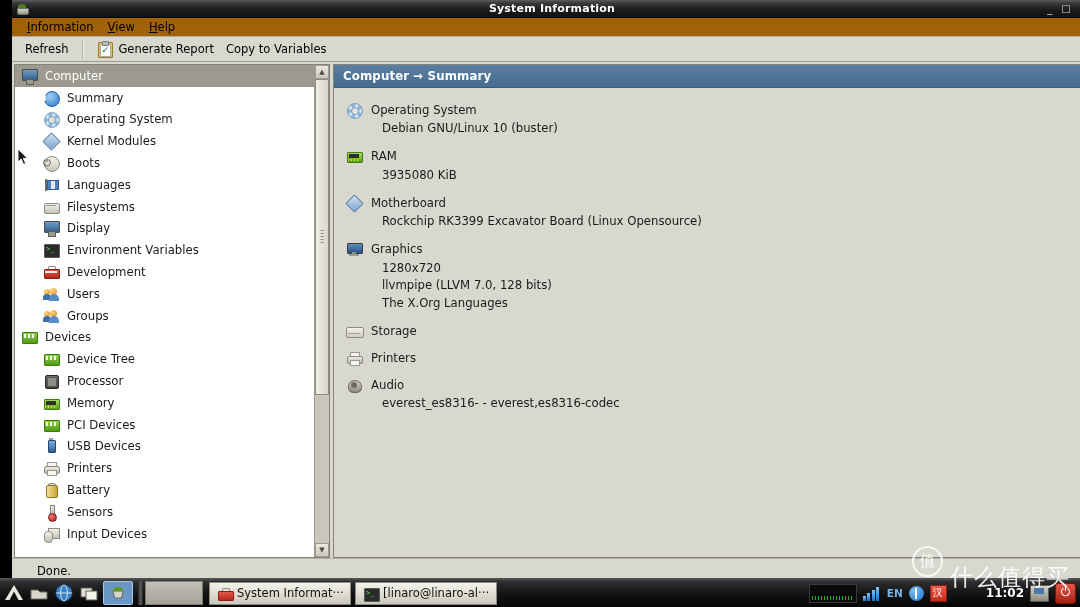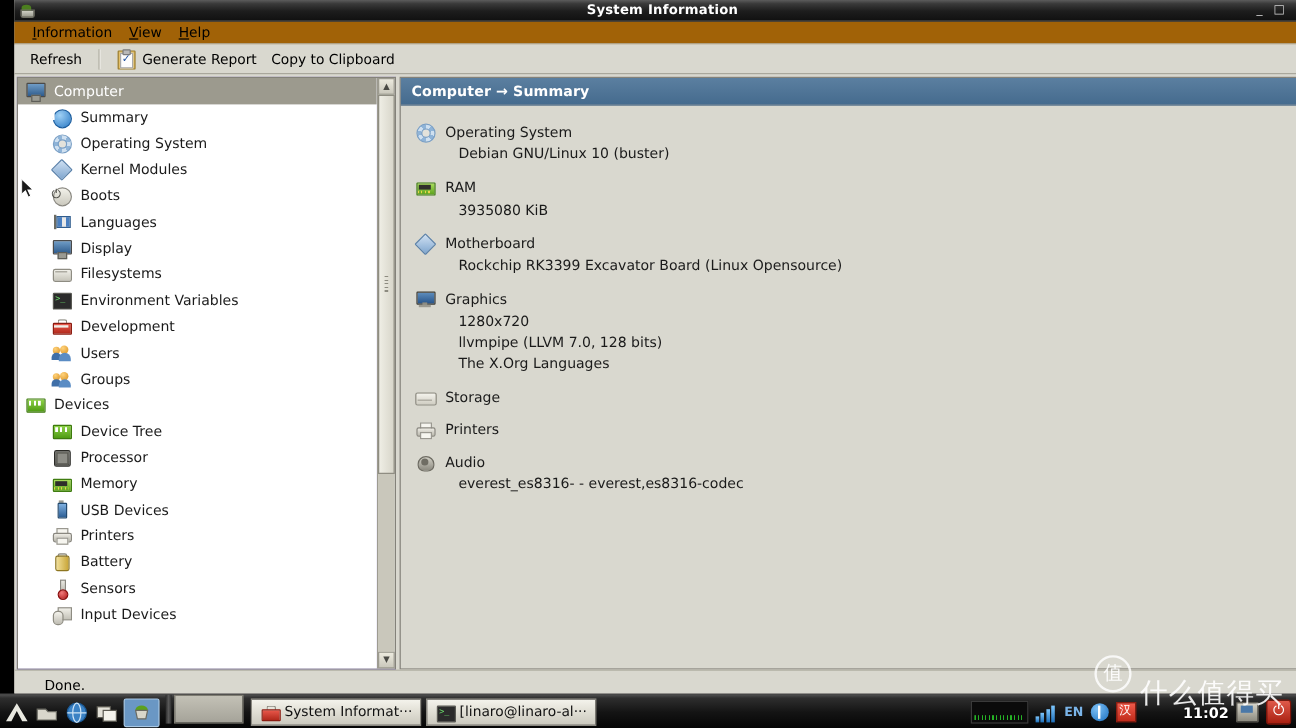--- a/index.html
+++ b/index.html
@@ -300,21 +300,21 @@
     font-family: "DejaVu Sans", sans-serif;
     box-sizing: border-box;
   }
 
   
   #taskbar {
     position: absolute;
     left: 0; bottom: 0;
     width: 1080px; height: 29px;
     background: linear-gradient(to bottom,#4e4e4e 0%,#2e2e2e 10%,#141414 52%,#050505 100%);
-    display: flex; 
+    display: flex; align-items: center;
     box-sizing: border-box;
     border-top: 1px solid #555;
   }
   .launchers {
     display: flex; align-items: center;
     height: 29px;
     padding: 0 3px;
     gap: 3px;
   }
   .launch-ico {
@@ -625,21 +625,21 @@
     <div class="tb-btn">
       <span class="clipboard-icon">
         <span class="cb-body"></span>
           <span class="cb-paper"></span>
           <span class="cb-clip"></span>
           <span class="cb-check">✓</span>
       </span>
       <span>Generate Report</span>
     </div>
     <div class="tb-btn">
-      <span>Copy to Clipboard</span>
+      <span>Copy to Variables</span>
     </div>
   </div>
 
   <div class="content">
 
     <div class="sidebar-wrap">
       <div class="tree" id="tree">
           <div class="tree-row group selected">
             <span class="ticon">
               <span class="ic ico-monitor">
@@ -688,35 +688,35 @@
             <span class="ticon">
               <span class="ic ico-flag">
                 <span class="pole"></span>
                 <span class="f1"></span>
               </span>
             </span>
             <span>Languages</span>
           </div>
           <div class="tree-row child">
             <span class="ticon">
+              <span class="ic ico-disk">
+                <span class="d1"></span>
+                <span class="d2"></span>
+              </span>
+            </span>
+            <span>Filesystems</span>
+          </div>
+          <div class="tree-row child">
+            <span class="ticon">
               <span class="ic ico-monitor">
                 <span class="scr"></span>
                 <span class="base"></span>
               </span>
             </span>
             <span>Display</span>
-          </div>
-          <div class="tree-row child">
-            <span class="ticon">
-              <span class="ic ico-disk">
-                <span class="d1"></span>
-                <span class="d2"></span>
-              </span>
-            </span>
-            <span>Filesystems</span>
           </div>
           <div class="tree-row child">
             <span class="ticon">
               <span class="ic ico-term">
                 <span class="t"></span>
                 <span class="p">&gt;_</span>
               </span>
             </span>
             <span>Environment Variables</span>
           </div>
@@ -781,20 +781,29 @@
           </div>
           <div class="tree-row child">
             <span class="ticon">
               <span class="ic ico-mem">
                 <span class="body"></span>
                 <span class="chips"></span>
                 <span class="pins"></span>
               </span>
             </span>
             <span>Memory</span>
+          </div>
+          <div class="tree-row child">
+            <span class="ticon">
+              <span class="ic ico-chip">
+                <span class="body"></span>
+                <span class="pins"></span>
+              </span>
+            </span>
+            <span>PCI Devices</span>
           </div>
           <div class="tree-row child">
             <span class="ticon">
               <span class="ic ico-usb">
                 <span class="t"></span>
                 <span class="b"></span>
               </span>
             </span>
             <span>USB Devices</span>
           </div>

